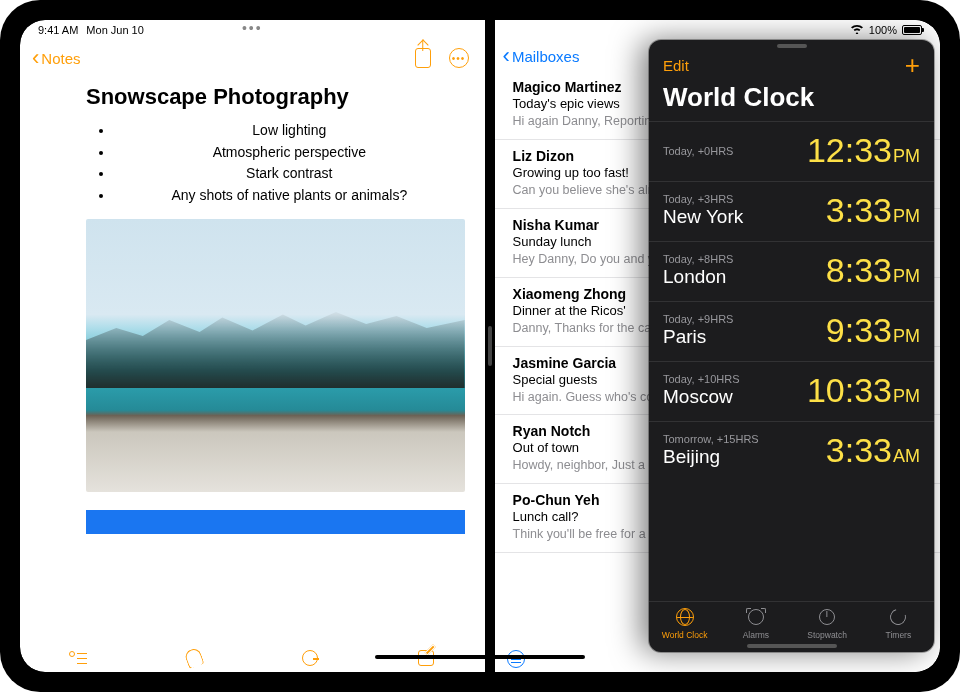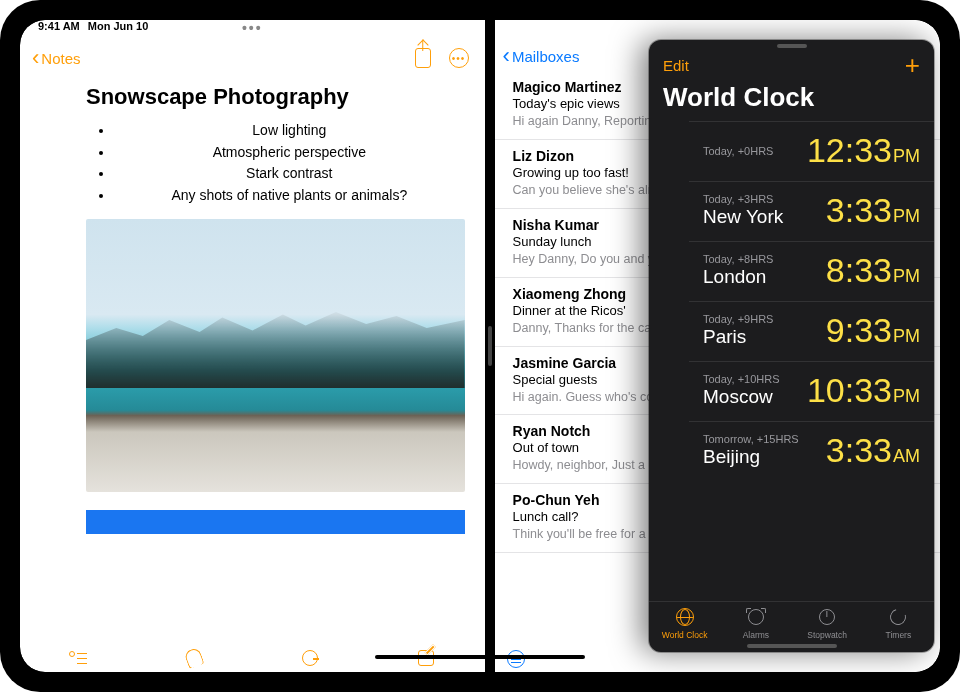--- a/index.html
+++ b/index.html
@@ -4,21 +4,21 @@
 <style>
   * { box-sizing: border-box; margin: 0; padding: 0; -webkit-font-smoothing: antialiased; }
   body { font-family: -apple-system, "Helvetica Neue", Arial, sans-serif; background: #fff; width: 960px; height: 692px; overflow: hidden; }
   .device {
     width: 960px; height: 692px; position: relative; background: #000;
     border-radius: 40px; padding: 20px; display: flex;
   }
   .screen { background: #000; flex: 1; border-radius: 25px; overflow: hidden; display: flex; position: relative; }
 
   
-  .statusbar { position: absolute; top: 0; left: 0; right: 0; height: 22px; display: flex; justify-content: space-between; align-items: flex-start; padding: 0 18px; font-size: 11px; font-weight: 700; z-index: 100; }
+  .statusbar { position: absolute; top: 0; left: 0; right: 0; height: 22px; display: flex; justify-content: space-between; align-items: flex-end; padding: 16px 18px; font-size: 11px; font-weight: 400; z-index: 100; }
   .statusbar .left { display: flex; gap: 8px; color: #000; }
   .statusbar .center { position:absolute; left:50%; transform:translateX(-50%); color:#888; font-size:14px; letter-spacing:2px;}
   .statusbar .right { display: flex; gap: 5px; align-items: center; color: #000; }
   .battery { display:flex; align-items:center; gap:2px;}
   .battery-body { width:20px; height:10px; border:1px solid #000; border-radius:2px; position:relative;}
   .battery-body::after{content:"";position:absolute;right:-3px;top:2px;width:2px;height:4px;background:#000;border-radius:0 1px 1px 0;}
   .battery-fill{position:absolute;left:1px;top:1px;bottom:1px;right:1px;background:#000;border-radius:1px;}
 
   
   .app-notes {
@@ -82,21 +82,21 @@
   .slideover {
     position:absolute; top:20px; right:6px; width:285px; height:612px;
     background:#1c1c1e; border-radius:12px; box-shadow: -8px 0 30px rgba(0,0,0,0.5), 0 0 0 1px rgba(0,0,0,.3);
     display:flex; flex-direction:column; overflow:hidden; z-index:50;
   }
   .so-handle{ align-self:center; width:30px; height:4px; background:#555; border-radius:2px; margin:4px 0 2px;}
   .clock-nav{ display:flex; justify-content:space-between; align-items:center; padding:2px 14px 4px;}
   .clock-edit{ color:#ff9f0a; font-size:15px;}
   .clock-plus{ color:#ff9f0a; font-size:26px; font-weight:300; line-height:1;}
   .clock-title{ color:#fff; font-size:26px; font-weight:700; padding:0 14px 8px;}
-  .clock-list{ flex:1;margin-left:40px; }
+  .clock-list{ flex:1; }
   .clock-item{ border-top:1px solid #323234; padding:9px 14px 11px; display:flex; justify-content:space-between; align-items:center;}
   .ci-left{}
   .ci-meta{ color:#98989d; font-size:11px;}
   .ci-city{ color:#fff; font-size:19px; font-weight:400; margin-top:1px;}
   .ci-time{ color:#fde047; font-size:34px; font-weight:300; letter-spacing:0px; display:flex; align-items:baseline;}
   .ci-ampm{ font-size:18px; margin-left:1px;text-align:center;}
   .clock-tabbar{ border-top:1px solid #323234; display:flex; padding:4px 0 2px;}
   .ct-item{ flex:1; display:flex; flex-direction:column; align-items:center; gap:2px; color:#8e8e92; font-size:8.5px;}
   .ct-item.active{ color:#ff9f0a;}
   .ct-icn{ width:22px; height:22px; display:flex; align-items:center; justify-content:center;}
@@ -169,20 +169,37 @@
           </div>
       </div>
     </div>
 
     <div class="divider">
         <div class="grab"></div>
       </div>
 
     <div class="right-half">
 
+      <div class="statusbar" style="padding-left:8px;">
+        <div class="left"></div>
+        <div class="center" style="color:#888;"></div>
+        <div class="right">
+          <span>
+            <svg width="14" height="11" viewBox="0 0 14 11">
+                <path fill="#000" d="M7 9.5a1.2 1.2 0 100 2.4 1.2 1.2 0 000-2.4zM3.5 6.8l1.3 1.3a3.4 3.4 0 014.4 0l1.3-1.3a5.2 5.2 0 00-7 0zM1 4.3l1.3 1.3a7 7 0 019.4 0L13 4.3a8.8 8.8 0 00-12 0z"></path>
+              </svg>
+          </span>
+          <span>100%</span>
+          <span class="battery">
+              <span class="battery-body">
+                <span class="battery-fill"></span>
+              </span>
+            </span>
+        </div>
+      </div>
 
       <div class="app-mail">
         <div class="mail-nav">
           <div class="mail-back">
             <span class="chev-l" style="color:#0a7aff">‹</span>
             <span>Mailboxes</span>
           </div>
         </div>
         <div class="mail-list">
           <div class="mail-item">

